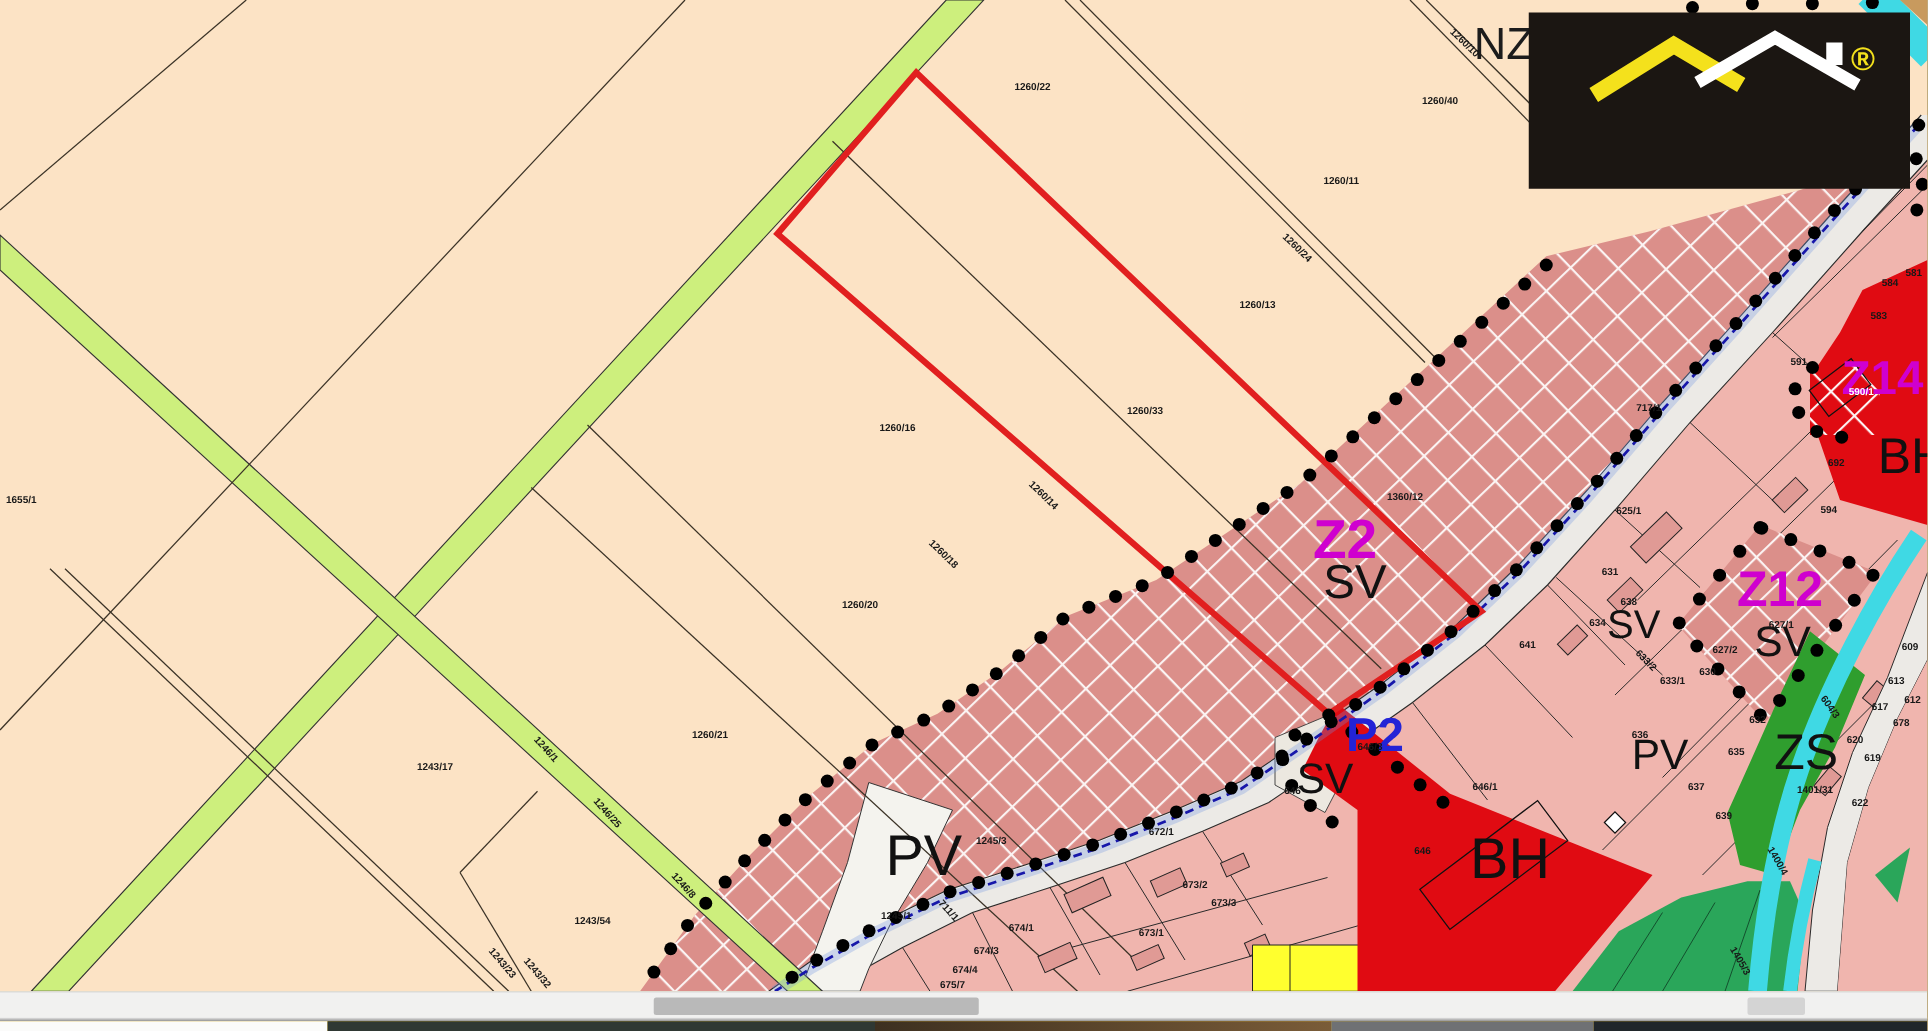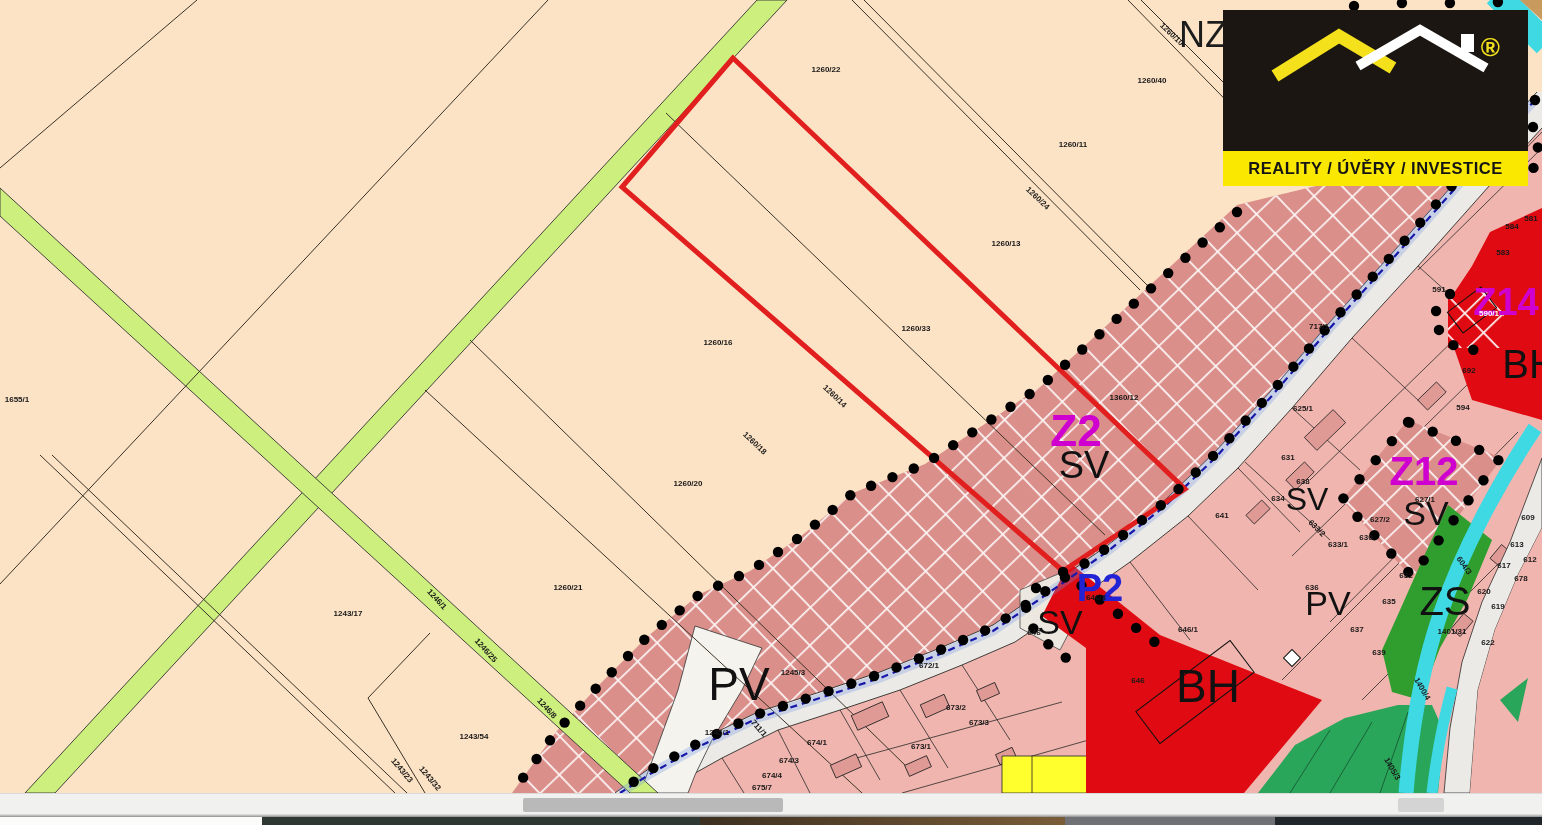--- a/index.html
+++ b/index.html
@@ -402,21 +402,20 @@
 
 <div id="logo">
   <div class="black">
     <svg width="305" height="80" viewBox="0 0 305 80">
       <path d="M52,66 L116,26 L170,58" stroke="#f4e11c" stroke-width="13" fill="none"></path>
       <path d="M135,56 L197,20 L263,58" stroke="#ffffff" stroke-width="10" fill="none"></path>
       <rect x="238" y="24" width="13" height="18" fill="#ffffff"></rect>
     </svg>
     <span class="rmark">®</span>
   </div>
-  <div class="bar">REALITY  /  ÚVĚRY  /  INVESTICE</div>
 </div>
 
 <div id="scroll-track">
   <div id="scroll-thumb"></div>
   <div id="scroll-corner"></div>
 </div>
 <div id="edge-grad"></div>
 <div id="bottom-bar">
   <div class="s1"></div>
   <div class="s2"></div>

